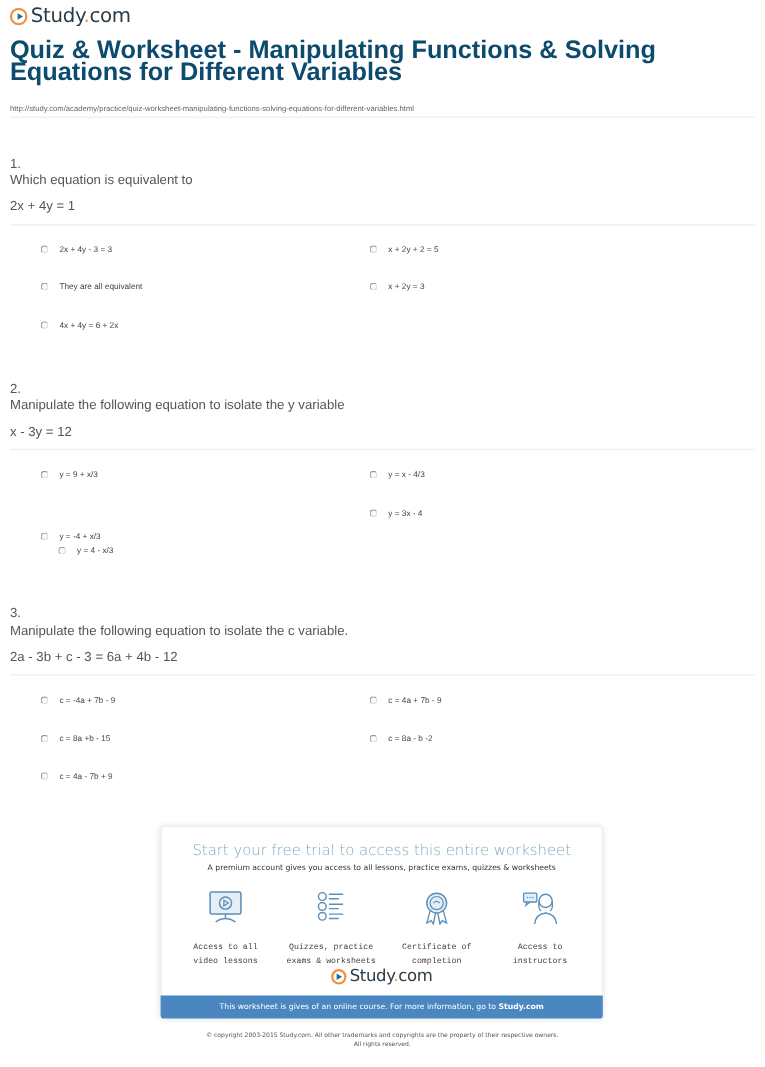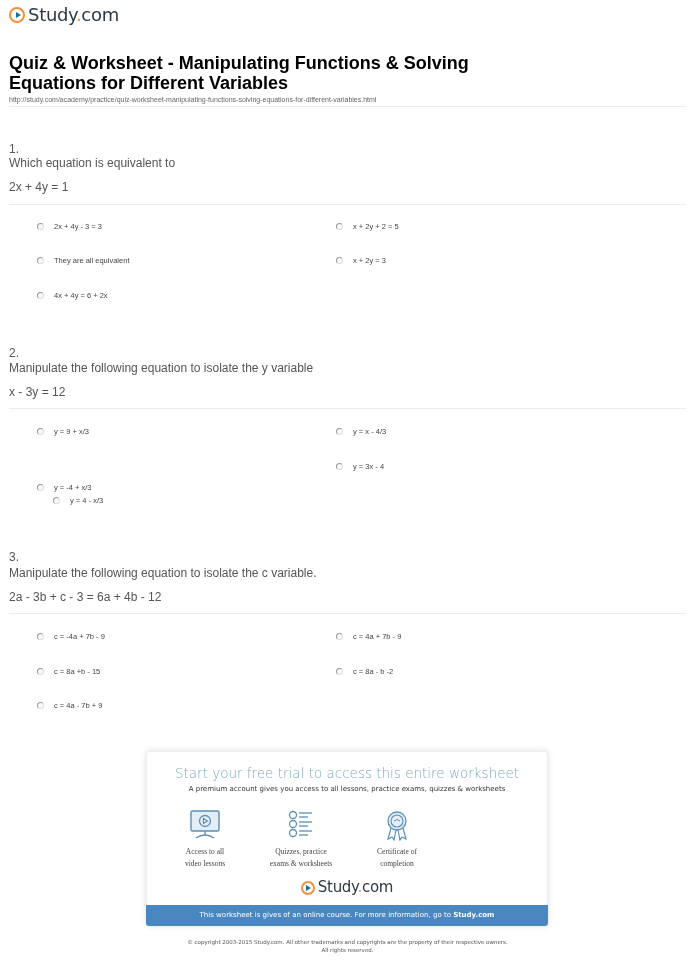--- a/index.html
+++ b/index.html
@@ -5,37 +5,37 @@
     * { box-sizing: border-box; margin: 0; padding: 0; }
     html, body { width: 695px; height: 970px; background: #ffffff; overflow: hidden; }
     body { font-family: "Liberation Sans", sans-serif; color: #444; position: relative; }
 
     .logo { position: absolute; left: 9px; top: 6px; display: flex; align-items: center; }
     .logo-mark { width: 16px; height: 16px; border-radius: 50%; border: 2.5px solid #f0923b; display: flex; align-items: center; justify-content: center; background: #fff; }
     .logo-mark .tri { width: 0; height: 0; border-top: 3.5px solid transparent; border-bottom: 3.5px solid transparent; border-left: 5px solid #1f6f8b; margin-left: 2px; }
     .logo-text { font-family: "DejaVu Sans", sans-serif; font-size: 18px; color: #2b3a44; margin-left: 3px; letter-spacing: -0.3px; line-height: 1; }
     .logo-text .dot { color: #f0923b; }
 
-    .title { position: absolute; left: 9px; top: 53px; font-size: 18px; font-weight: bold; color: #000000; line-height: 20px; width: 660px; }
+    .title { position: absolute; left: 9px; top: 35px; font-size: 23px; font-weight: bold; color: #0c4a6e; line-height: 20px; width: 660px; }
     .url { position: absolute; left: 9px; top: 96px; font-size: 7px; color: #666; }
     .divider { position: absolute; left: 9px; right: 9px; height: 1px; background: #ececec; }
 
     .q-num { position: absolute; left: 9px; font-size: 12px; color: #555; }
     .q-text { position: absolute; left: 9px; font-size: 12px; color: #555; }
     .q-eq { position: absolute; left: 9px; font-size: 12px; color: #555; }
 
     .opt { position: absolute; display: flex; align-items: center; font-size: 7.5px; color: #444; }
     .radio { width: 7px; height: 7px; border-radius: 50%; border: 1px solid #999; border-bottom-color: #ddd; border-right-color: #ddd; margin-right: 10px; background: #fafafa; }
 
     .cta { position: absolute; left: 146px; top: 751px; width: 402px; height: 175px; background: #fff; border: 1px solid #eeeeee; border-radius: 3px; box-shadow: 0 0 6px rgba(0,0,0,0.12); }
     .cta-head { position: absolute; left: 0; right: 0; top: 13px; text-align: center; font-family: "DejaVu Sans", sans-serif; font-size: 13.5px; color: #7fa9bd; font-weight: 300; }
     .cta-sub { position: absolute; left: 0; right: 0; top: 33px; text-align: center; font-family: "DejaVu Sans", sans-serif; font-size: 7px; color: #333; }
     .feature { position: absolute; top: 57px; width: 100px; text-align: center; }
     .feature svg { display: block; margin: 0 auto; }
-    .feature-label { font-family: Liberation Serif, serif; font-size: 7.5px; color: #444; line-height: 12px; margin-top: 5px; }
+    .feature-label { font-family: Liberation Mono, monospace; font-size: 7.5px; color: #444; line-height: 12px; margin-top: 15px; }
     .cta-logo { position: absolute; left: 0; right: 0; top: 128px; display: flex; justify-content: center; align-items: center; }
     .cta-logo .logo-mark { width: 14px; height: 14px; border-width: 2px; }
     .cta-logo .logo-text { font-size: 15px; }
     .cta-bar { position: absolute; left: 146px; top: 905px; width: 402px; height: 21px; background: #4a87c1; border-radius: 0 0 3px 3px; color: #fff; font-family: "DejaVu Sans", sans-serif; font-size: 7px; text-align: center; line-height: 21px; }
     .cta-bar b { font-weight: bold; }
 
     .copyright { position: absolute; left: 0; right: 0; top: 938px; text-align: center; font-family: "DejaVu Sans", sans-serif; font-size: 5.5px; color: #555; line-height: 8px; }
   </style>
 </head>
 <body>
@@ -178,20 +178,37 @@
       <path d="M14 12 Q17 9 20 12" fill="none" stroke="#5b8fb9" stroke-width="1"></path>
       <path d="M11 19 L8 30 L12 28 L14 31 L16 21" fill="none" stroke="#5b8fb9" stroke-width="1.2"></path>
       <path d="M23 19 L26 30 L22 28 L20 31 L18 21" fill="none" stroke="#5b8fb9" stroke-width="1.2"></path>
     </svg>
     <div class="feature-label">
         <div>Certificate of</div>
         <div>completion</div>
       </div>
   </div>
 
+  <div class="feature" style="left:294px;">
+    <svg width="34" height="32" viewBox="0 0 34 32">
+      <rect x="2" y="3" width="12" height="8" rx="1" fill="#e3eef7" stroke="#5b8fb9" stroke-width="1.2"></rect>
+      <path d="M5 11 L4 14 L8 11" fill="none" stroke="#5b8fb9" stroke-width="1.1"></path>
+      <circle cx="5.5" cy="7" r="0.7" fill="#5b8fb9"></circle>
+        <circle cx="8" cy="7" r="0.7" fill="#5b8fb9"></circle>
+        <circle cx="10.5" cy="7" r="0.7" fill="#5b8fb9"></circle>
+      <circle cx="22" cy="10" r="6" fill="none" stroke="#5b8fb9" stroke-width="1.3"></circle>
+      <path d="M16 10 Q15 18 18 19" fill="none" stroke="#5b8fb9" stroke-width="1.2"></path>
+      <path d="M28 10 Q29 18 26 19" fill="none" stroke="#5b8fb9" stroke-width="1.2"></path>
+      <path d="M12 31 Q13 22 22 21 Q31 22 32 31" fill="none" stroke="#5b8fb9" stroke-width="1.3"></path>
+    </svg>
+    <div class="feature-label">
+        <div>Access to</div>
+        <div>instructors</div>
+      </div>
+  </div>
 
   <div class="cta-logo">
     <div class="logo-mark">
         <div class="tri"></div>
       </div>
     <span class="logo-text"><span>Study</span><span class="dot">.</span><span>com</span></span>
   </div>
 </div>
 
 <div class="cta-bar">

